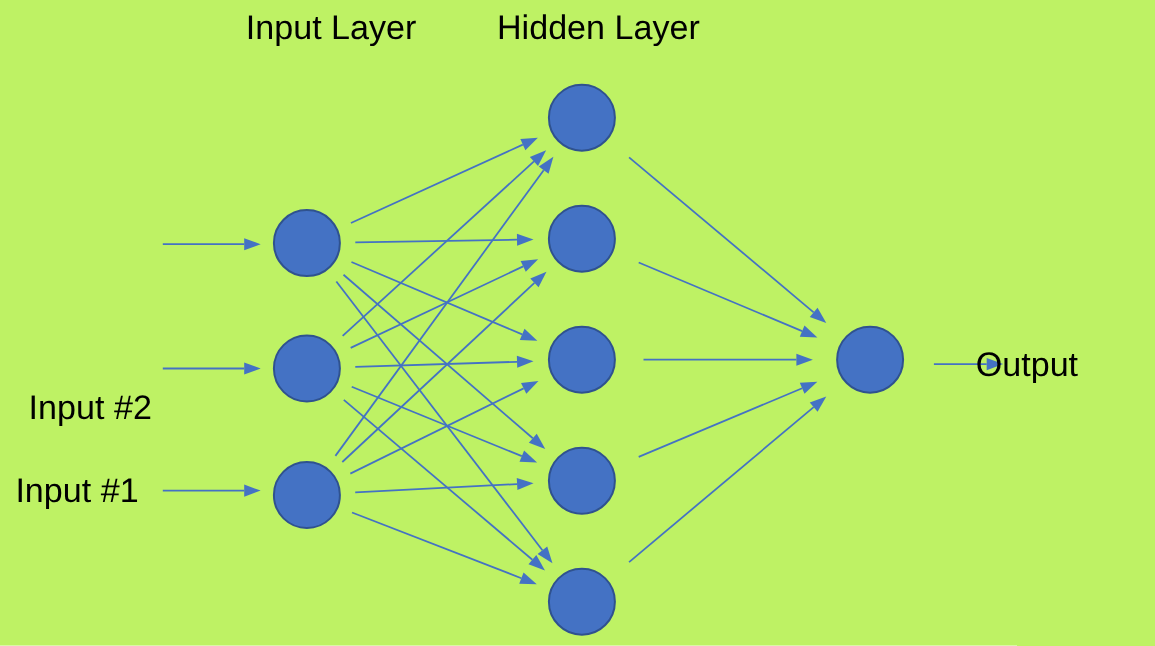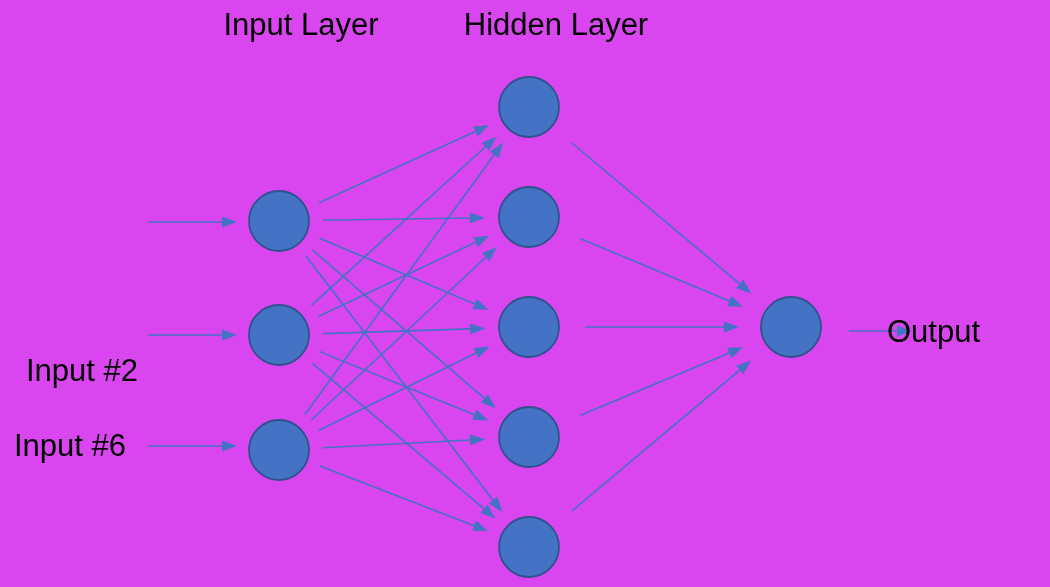--- a/index.html
+++ b/index.html
@@ -1,20 +1,20 @@
 <!DOCTYPE html>
 <html><head>
 <meta charset="utf-8">
 <style>
   html, body { margin: 0; padding: 0; background: #ffffff; }
   .stage {
     position: relative;
     width: 1050px;
     height: 587px;
-    background: #d946ef;
+    background: #bef264;
     font-family: "Liberation Sans", "DejaVu Sans", sans-serif;
     overflow: hidden;
   }
   .net-svg { position: absolute; left: 0; top: 0; }
   .label {
     position: absolute;
     color: #000000;
     font-size: 31px;
     line-height: 38px;
     white-space: nowrap;
@@ -80,19 +80,19 @@
       <circle cx="279" cy="450" r="30" fill="#4472C4" stroke="#2F528F" stroke-width="1.8"></circle>
       <circle cx="529" cy="107" r="30" fill="#4472C4" stroke="#2F528F" stroke-width="1.8"></circle>
       <circle cx="529" cy="217" r="30" fill="#4472C4" stroke="#2F528F" stroke-width="1.8"></circle>
       <circle cx="529" cy="327" r="30" fill="#4472C4" stroke="#2F528F" stroke-width="1.8"></circle>
       <circle cx="529" cy="437" r="30" fill="#4472C4" stroke="#2F528F" stroke-width="1.8"></circle>
       <circle cx="529" cy="547" r="30" fill="#4472C4" stroke="#2F528F" stroke-width="1.8"></circle>
       <circle cx="791" cy="327" r="30" fill="#4472C4" stroke="#2F528F" stroke-width="1.8"></circle>
     </svg>
 
   <div class="label layer-title" style="left:181px; top:6px;">Input Layer</div>
-  <div class="label layer-title" style="left:436px; top:6px;">Hidden Layer</div>
+  <div class="label layer-title" style="left:424px; top:6px;">Hidden Layer</div>
 
   <div class="label" style="left:26px; top:316px;margin-top:36px;">Input #2</div>
-  <div class="label" style="left:14px; top:427px;">Input #6</div>
+  <div class="label" style="left:14px; top:427px;">Input #1</div>
 
   <div class="label" style="left:887px; top:313px;">Output</div>
 </div>
 
 </body></html>

